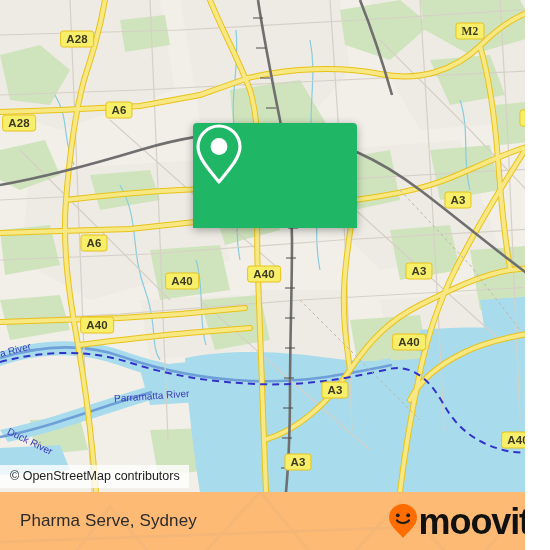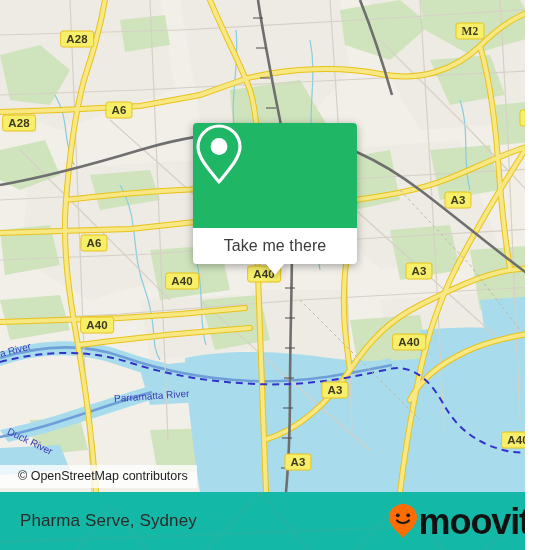--- a/index.html
+++ b/index.html
@@ -34,25 +34,25 @@
                display:flex;align-items:center;justify-content:center;
                position:relative;}
   #card-label{color:#3b3b3b;font-size:16px;letter-spacing:.1px;}
   #card-tail{position:absolute;left:50%;top:100%;width:0;height:0;
              margin-left:-9px;border-left:9px solid transparent;
              border-right:9px solid transparent;border-top:11px solid #fff;}
 
   
   #attribution{position:absolute;left:0;top:465px;
                background:rgba(255,255,255,.78);
-               padding:4px 9px 5px 18px;color:#222;font-size:12.5px;}
+               padding:4px 9px 5px 10px;color:#222;font-size:12.5px;}
 
   
   #footer{position:absolute;left:0;top:492px;width:550px;height:58px;
-          background:#14b8a6;overflow:hidden;}
+          background:#fdba74;overflow:hidden;}
   #footer-watermark{position:absolute;left:0;top:-80px;width:550px;height:200px;
                     opacity:.08;}
   #footer-inner{position:relative;width:550px;height:58px;
                 display:flex;align-items:center;justify-content:space-between;
                 padding:0 20px;box-sizing:border-box;}
   #place-title{color:#2b2b2b;font-size:17px;letter-spacing:.1px;}
   #moovit-logo{display:flex;align-items:center;gap:1px;}
   #moovit-word{color:#111;font-size:36px;font-weight:bold;letter-spacing:-1.1px;
                line-height:27px;}
 </style>
@@ -246,24 +246,20 @@
       </div>
 
     <div id="card">
       <div id="card-top">
         <svg width="52" height="62" viewBox="0 0 52 62">
           <path d="M26 3 C14.5 3 5 12.3 5 23.8 C5 34 14 44.5 26 59
                    C38 44.5 47 34 47 23.8 C47 12.3 37.5 3 26 3 Z" fill="none" stroke="#ffffff" stroke-width="3.2" stroke-linejoin="round"></path>
           <circle cx="26" cy="23.5" r="8.4" fill="#ffffff"></circle>
         </svg>
       </div>
-      <div id="card-bottom">
-        <span id="card-label">Take me there</span>
-        <div id="card-tail"></div>
-      </div>
     </div>
 
     <div id="attribution">© OpenStreetMap contributors</div>
   </div>
 
   <div id="footer">
     <svg id="footer-watermark" viewBox="0 0 550 200">
       <g fill="none" stroke="#9a9a9a" stroke-width="3">
         <path d="M30,200 L110,95 L200,200"></path>
         <path d="M150,200 L260,80 L360,200"></path>

